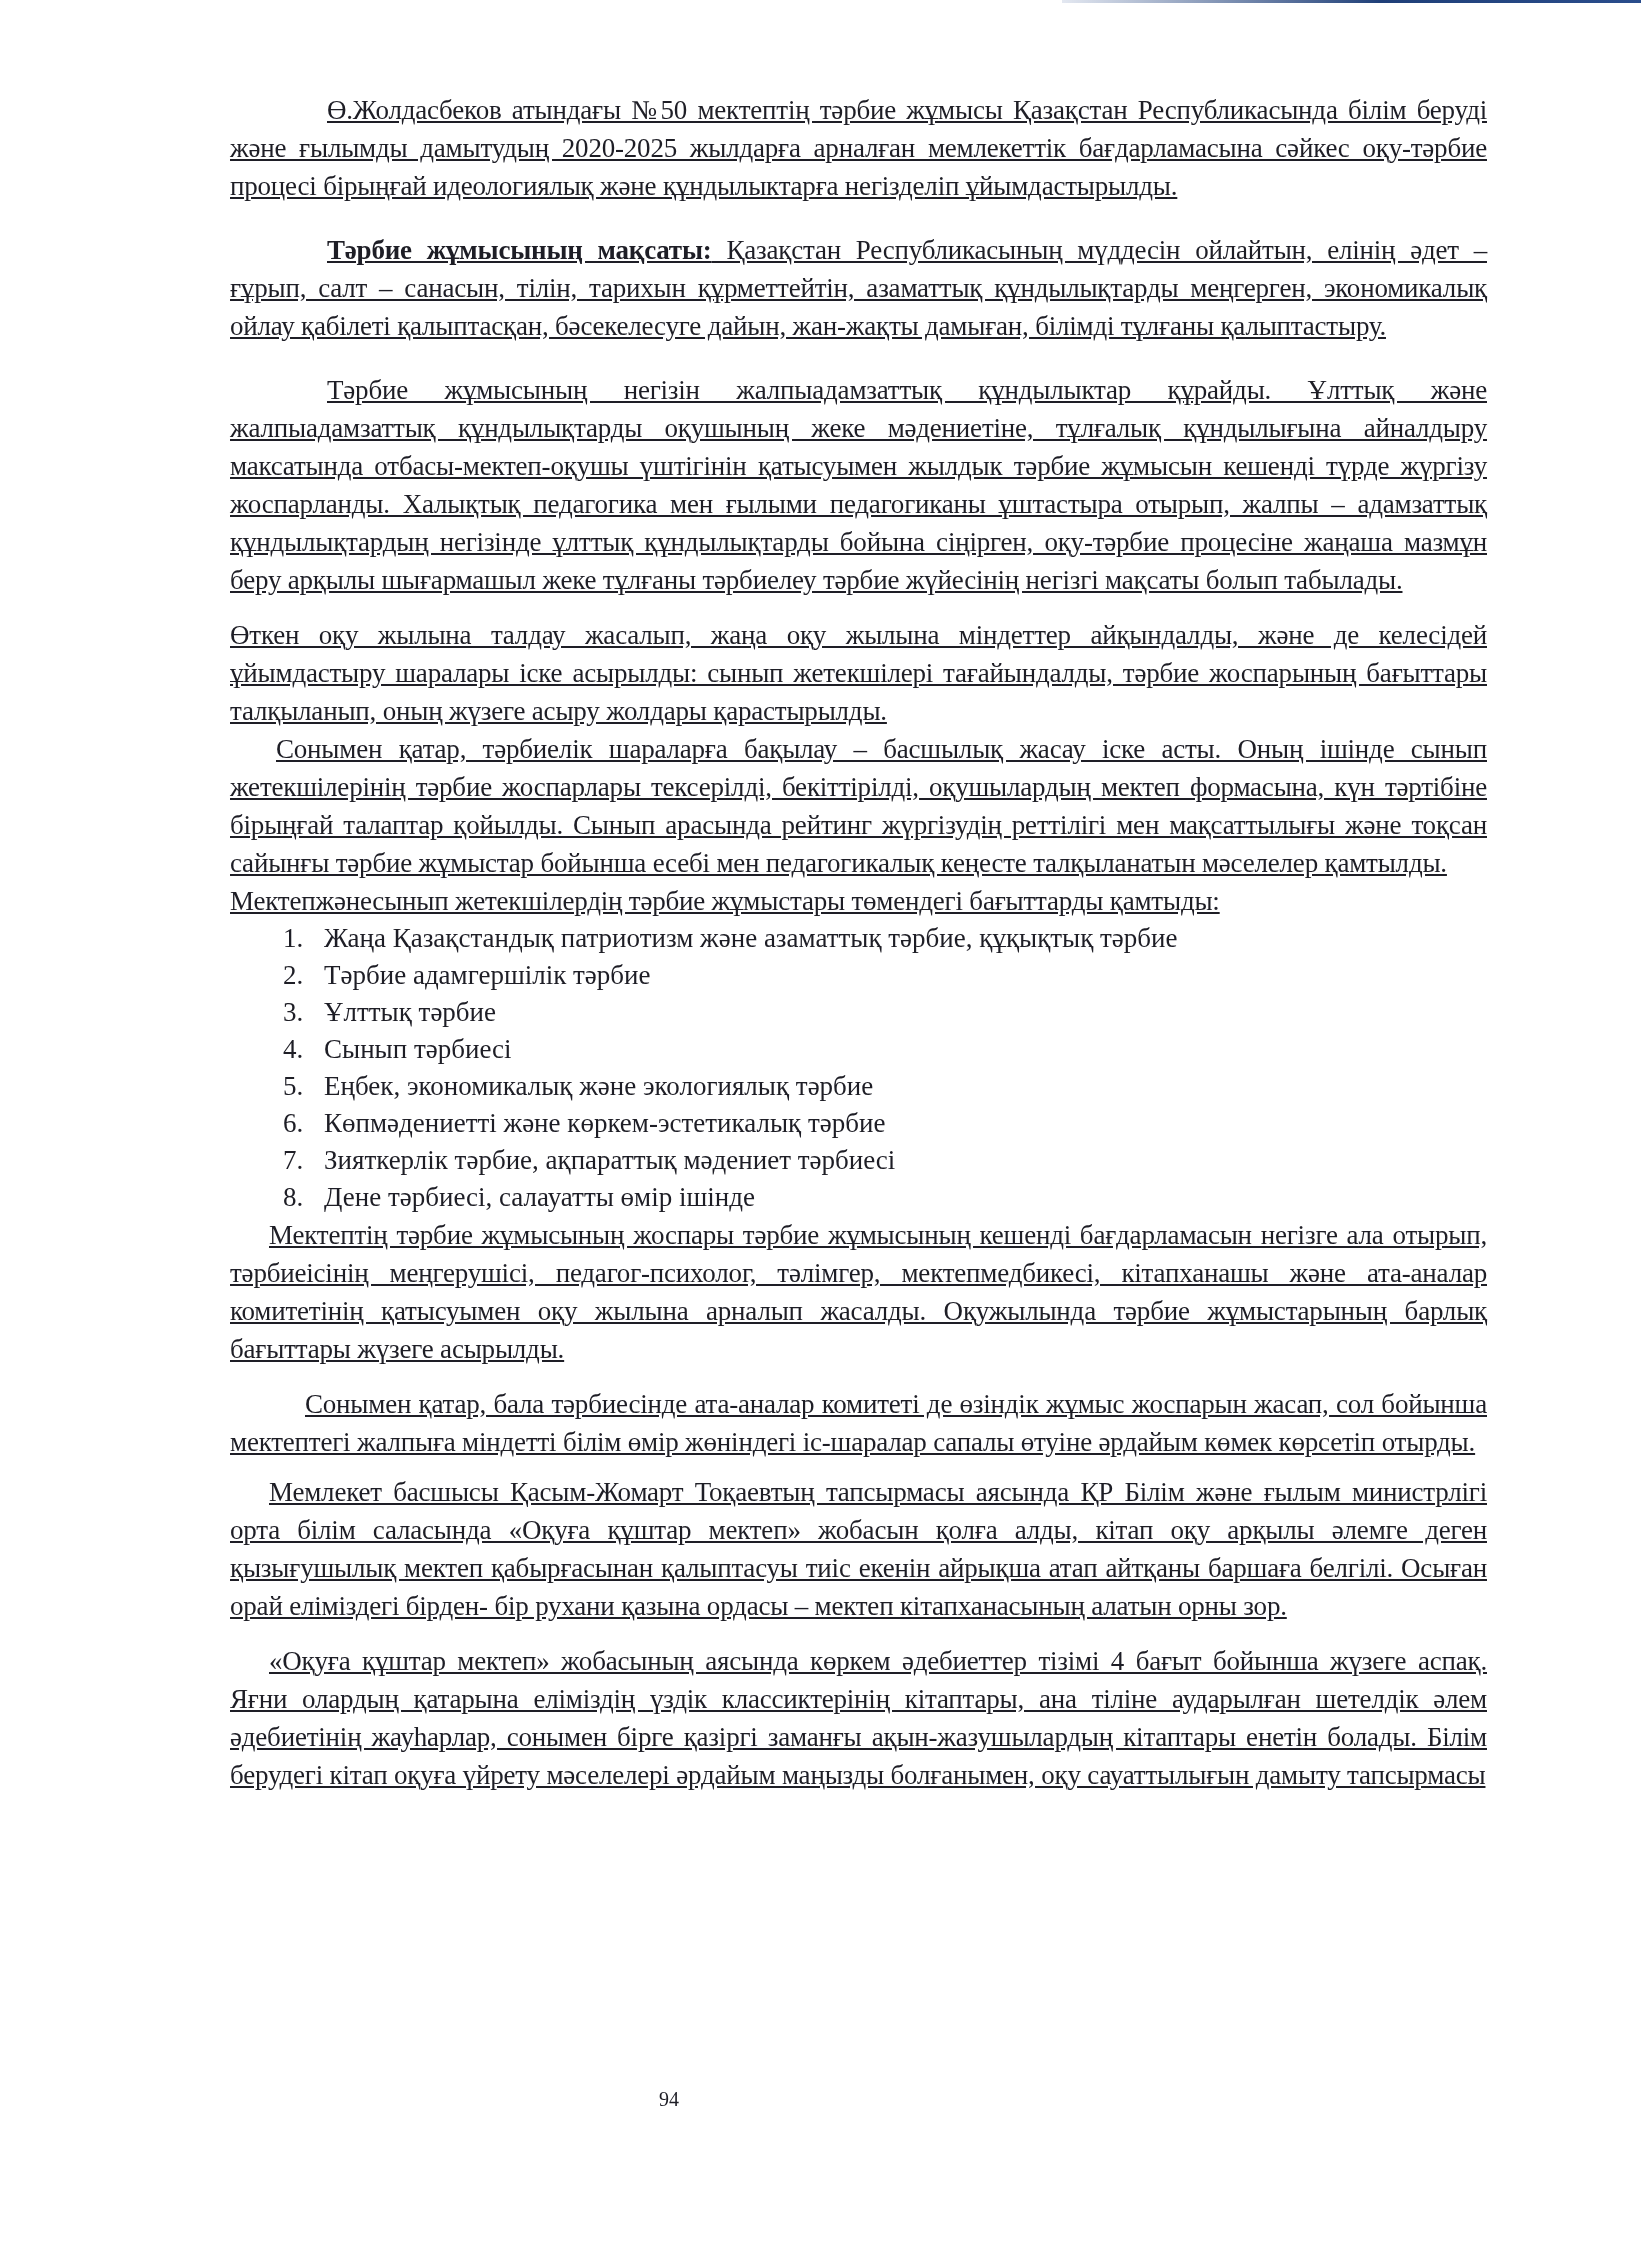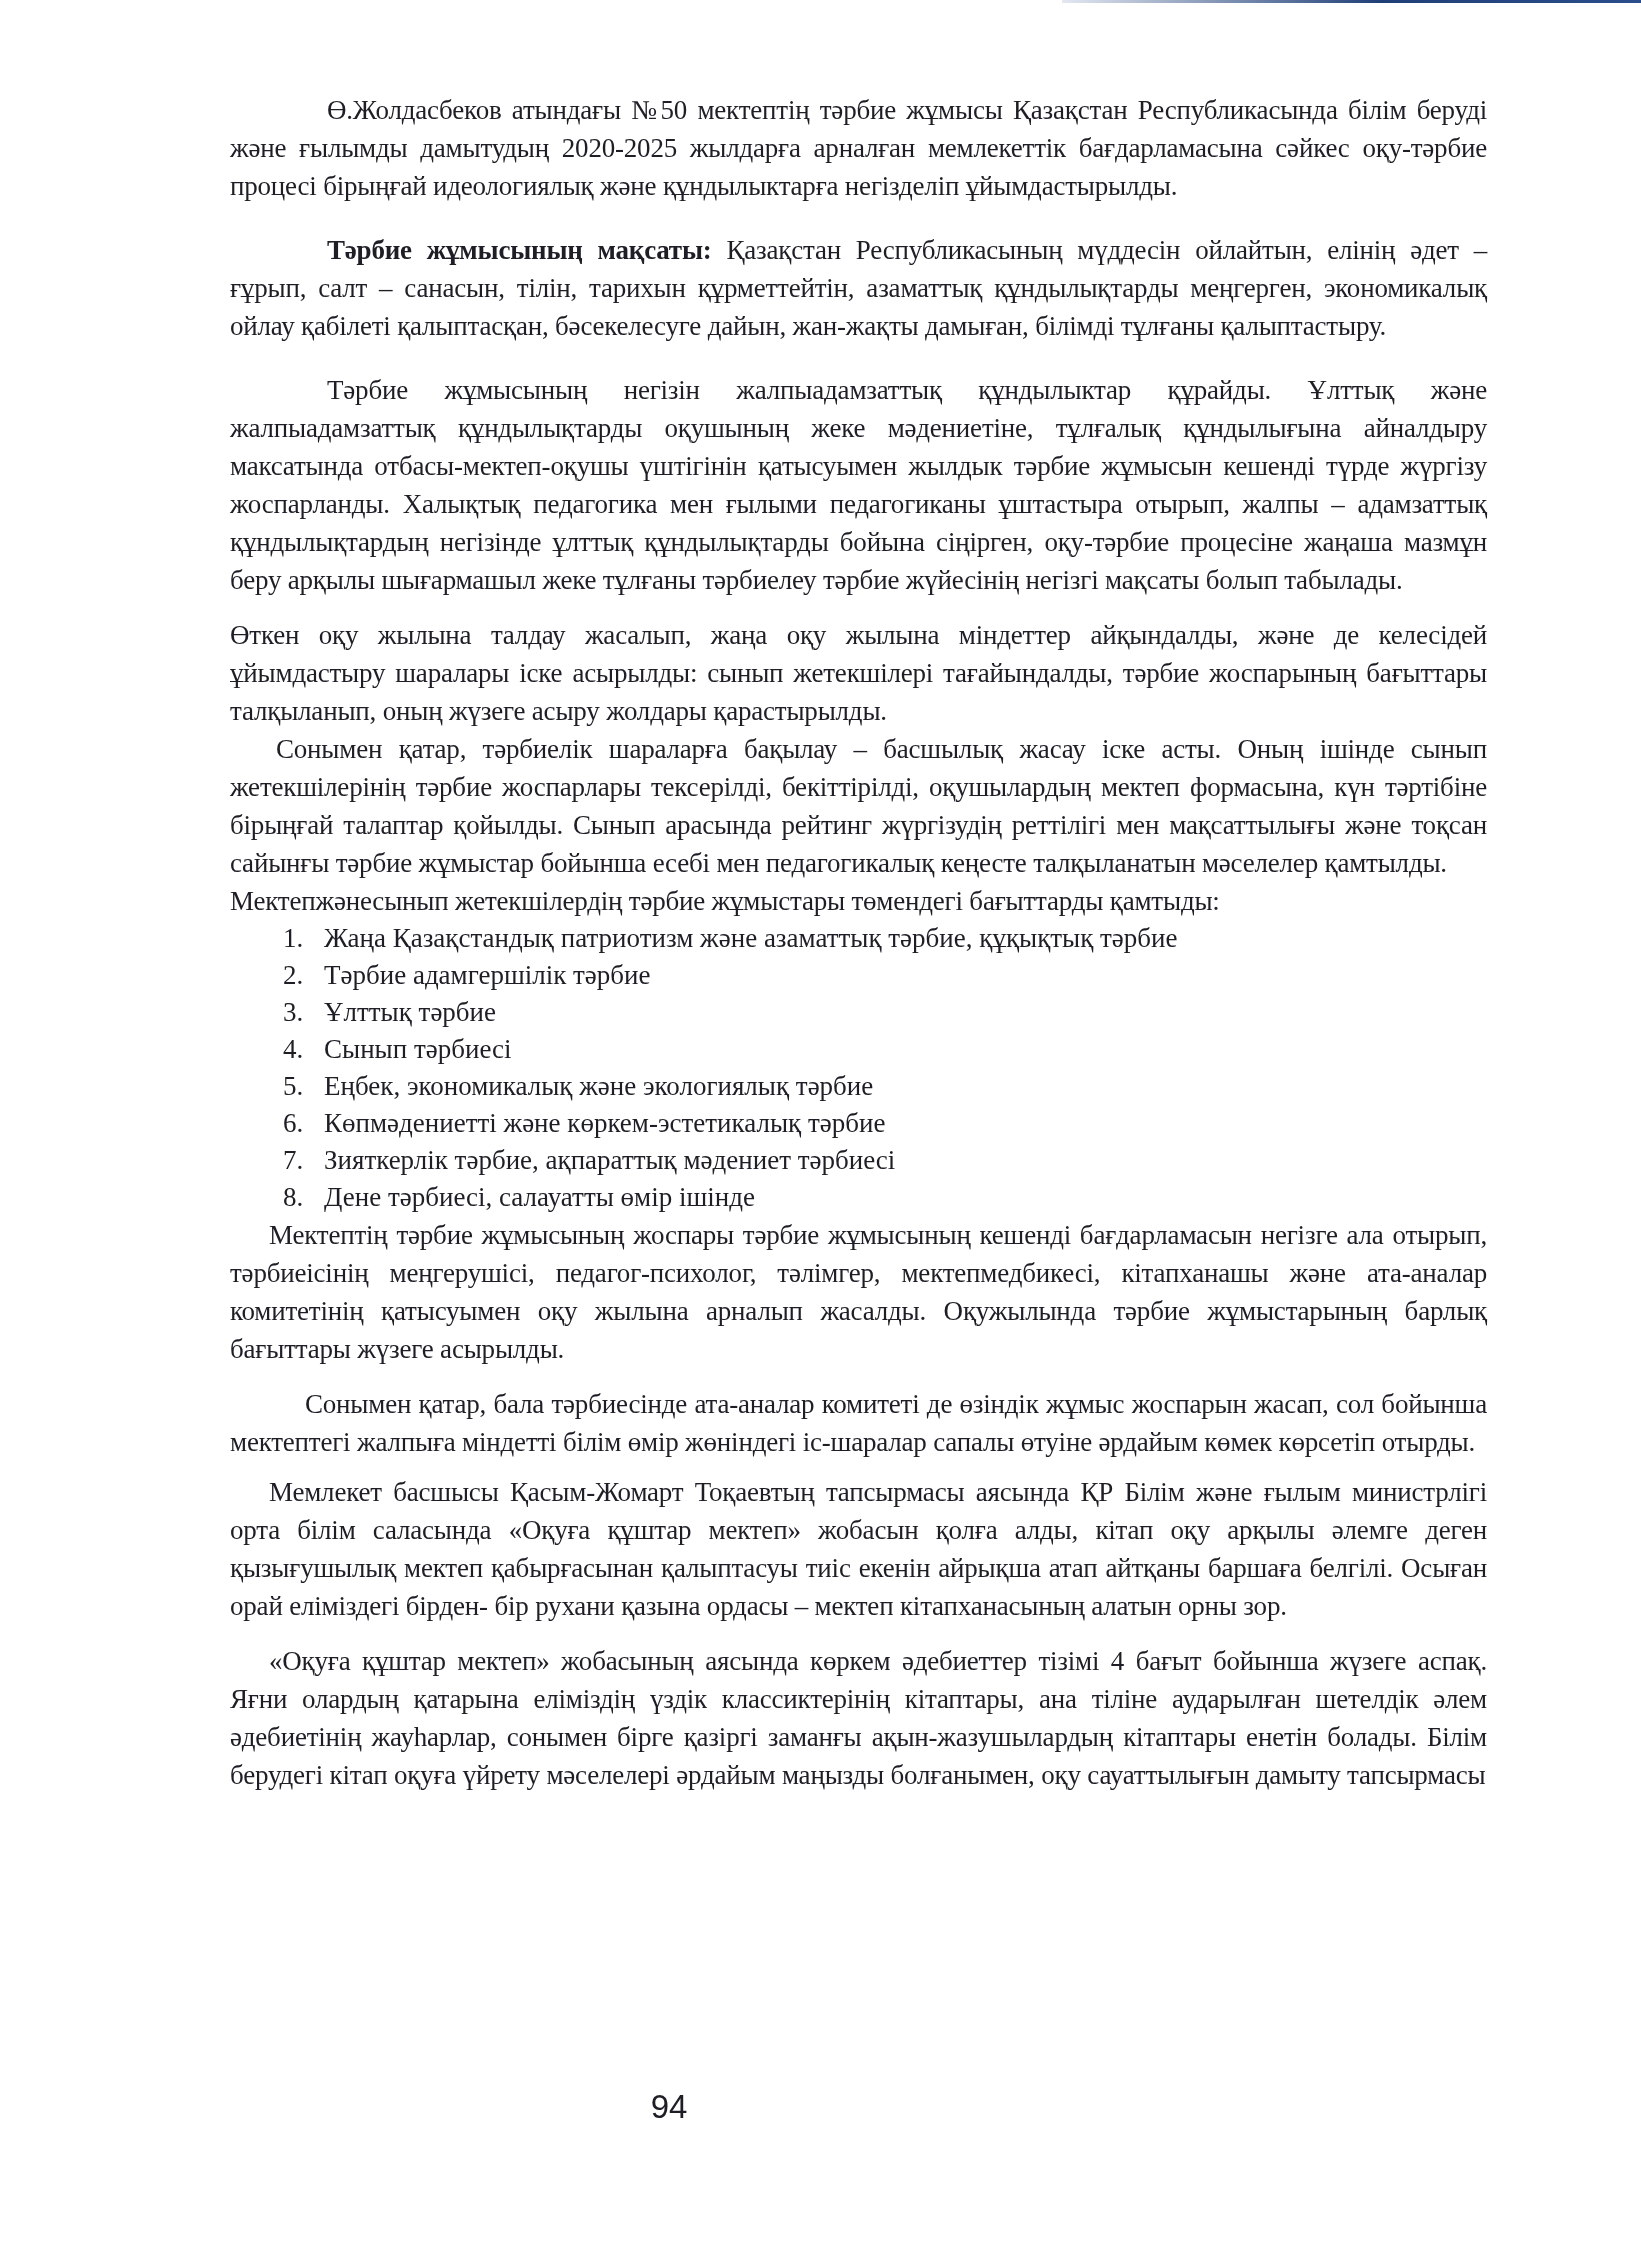--- a/index.html
+++ b/index.html
@@ -28,20 +28,21 @@
       left: 230px;
       top: 91px;
       width: 1257px;
     }
     .p {
       font-size: 27px;
       line-height: 38px;
       text-align: justify;
       margin: 0;
       letter-spacing: -0.2px;
+      text-decoration: underline;
     }
     .indent-lg { text-indent: 97px; }
     .indent-md { text-indent: 75px; }
     .indent-xs { text-indent: 46px; }
     .indent-xxs { text-indent: 39px; }
     .gap-lg { margin-top: 26px; }
     .gap-md { margin-top: 12px; }
     .gap-sm { margin-top: 17px; }
     .bold { font-weight: bold; }
     ol.directions {
@@ -58,22 +59,22 @@
     ol.directions li .num {
       width: 41px;
       flex: 0 0 41px;
     }
     .page-number {
       position: absolute;
       left: 0;
       width: 1338px;
       top: 2088px;
       text-align: center;
-      font-size: 33px;
-      font-family: Liberation Sans, sans-serif;
+      font-size: 20px;
+      font-family: Liberation Serif, serif;
     }
   </style>
 </head>
 <body>
 
 <div class="scan-edge"></div>
 
 <div class="page">
 
   <p class="p indent-lg">Ө.Жолдасбеков атындағы №50 мектептің тәрбие жұмысы Қазақстан Республикасында білім беруді және ғылымды дамытудың 2020-2025 жылдарға арналған мемлекеттік бағдарламасына сәйкес оқу-тәрбие процесі бірыңғай идеологиялық және құндылыктарға негізделіп ұйымдастырылды.</p>

